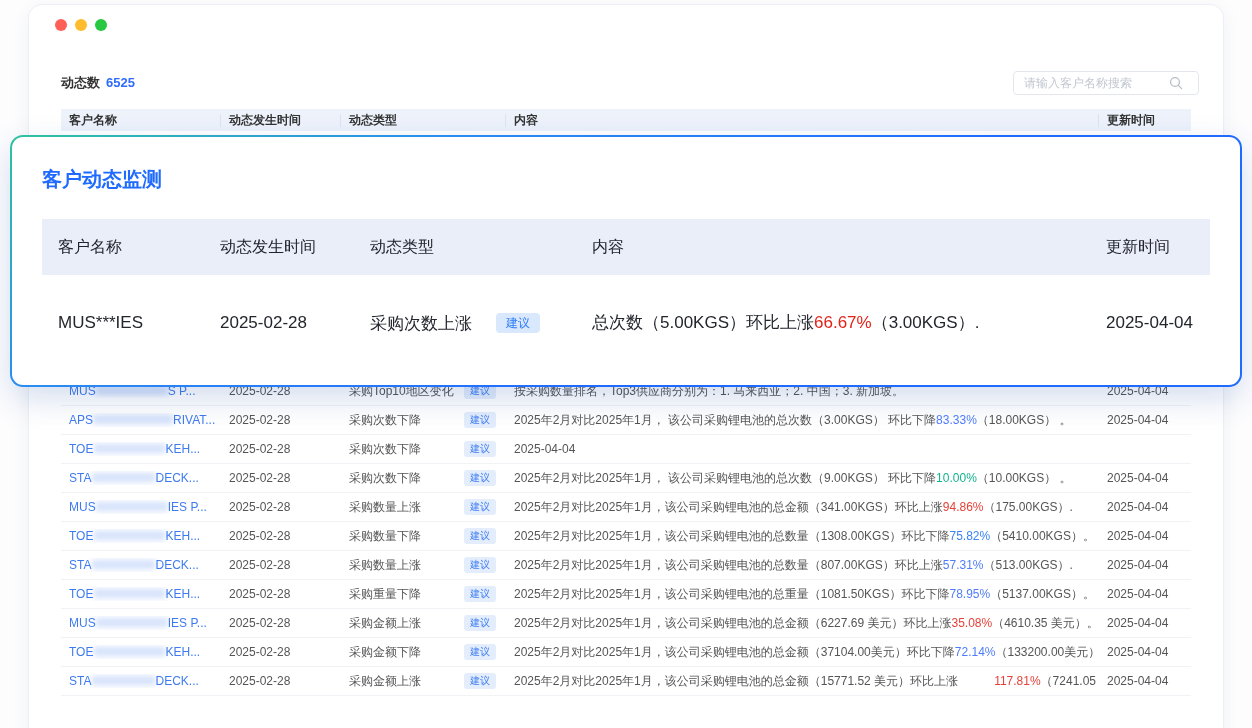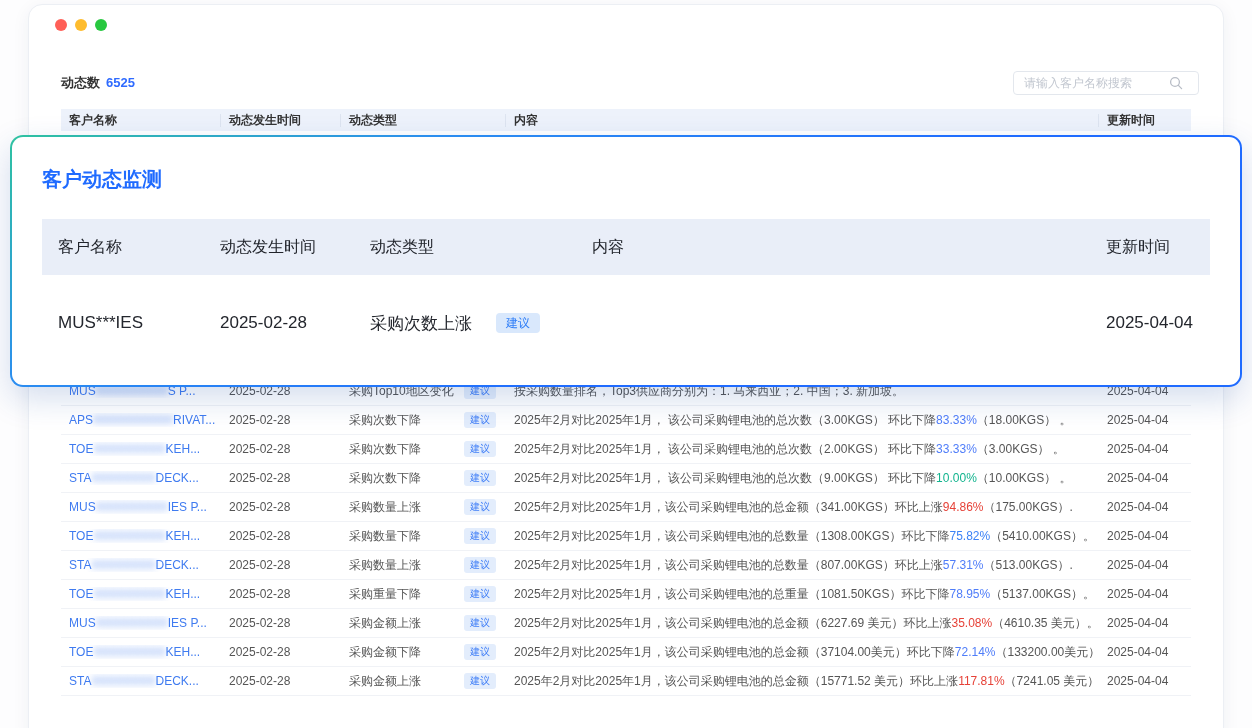--- a/index.html
+++ b/index.html
@@ -138,23 +138,20 @@
   </div>
         <div class="row">
     <div class="cell c-name name-link">
       <span>TOE</span><span class="masked">XXXXXXXXX</span><span>KEH...</span>
     </div>
     <div class="cell c-date">2025-02-28</div>
     <div class="cell c-type type-cell">
       <span>采购次数下降</span>
       <span class="badge">建议</span>
     </div>
-    <div class="cell c-content">
-      <span>2025年2月对比2025年1月，  该公司采购锂电池的总次数（2.00KGS） 环比下降</span><span class="pct" style="color: rgb(79, 125, 249);">33.33%</span><span>（3.00KGS） 。</span>
-    </div>
     <div class="cell c-update">2025-04-04</div>
   </div>
         <div class="row">
     <div class="cell c-name name-link">
       <span>STA</span><span class="masked">XXXXXXXX</span><span>DECK...</span>
     </div>
     <div class="cell c-date">2025-02-28</div>
     <div class="cell c-type type-cell">
       <span>采购次数下降</span>
       <span class="badge">建议</span>
@@ -251,21 +248,21 @@
         <div class="row">
     <div class="cell c-name name-link">
       <span>STA</span><span class="masked">XXXXXXXX</span><span>DECK...</span>
     </div>
     <div class="cell c-date">2025-02-28</div>
     <div class="cell c-type type-cell">
       <span>采购金额上涨</span>
       <span class="badge">建议</span>
     </div>
     <div class="cell c-content">
-      <span>2025年2月对比2025年1月，该公司采购锂电池的总金额（15771.52 美元）环比上涨</span><span class="pct" style="color: rgb(230, 66, 56);">117.81%</span><span>（7241.05 美元）。</span>
+      <span>2025年2月对比2025年1月，该公司采购锂电池的总金额（15771.52 美元）环比上涨</span><span class="pct" style="color: rgb(230, 66, 56); margin-left: 36px;">117.81%</span><span>（7241.05 美元）。</span>
     </div>
     <div class="cell c-update">2025-04-04</div>
   </div>
       </div>
   </div>
 </div>
 
 <div class="overlay">
   <div class="overlay-inner">
     <div class="overlay-title">客户动态监测</div>
@@ -278,18 +275,21 @@
         <div class="o-update">更新时间</div>
       </div>
       <div class="o-row">
         <div class="o-name">MUS***IES</div>
         <div class="o-date">2025-02-28</div>
         <div class="o-type">
           <span>采购次数上涨</span>
           <span class="o-badge">建议</span>
         </div>
         <div class="o-content">
+          <div>
+            <span>总次数（5.00KGS）环比上涨</span><span class="o-pct">66.67%</span><span>（3.00KGS）.</span>
+          </div>
         </div>
         <div class="o-update">2025-04-04</div>
       </div>
     </div>
   </div>
 </div>
 
 </body></html>

